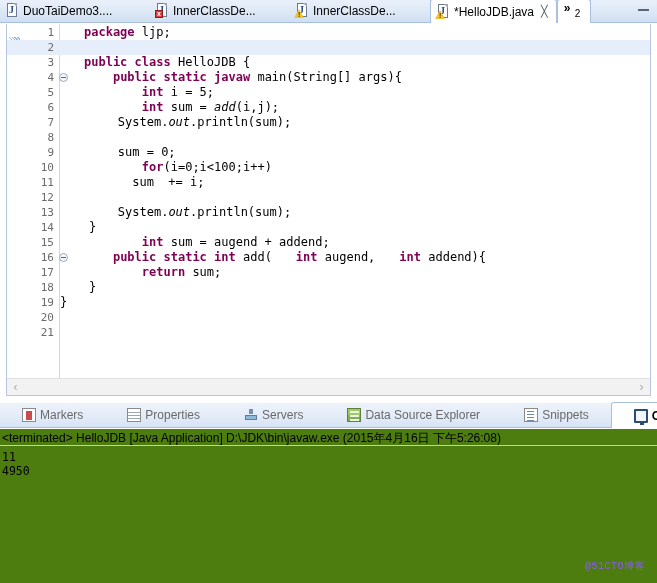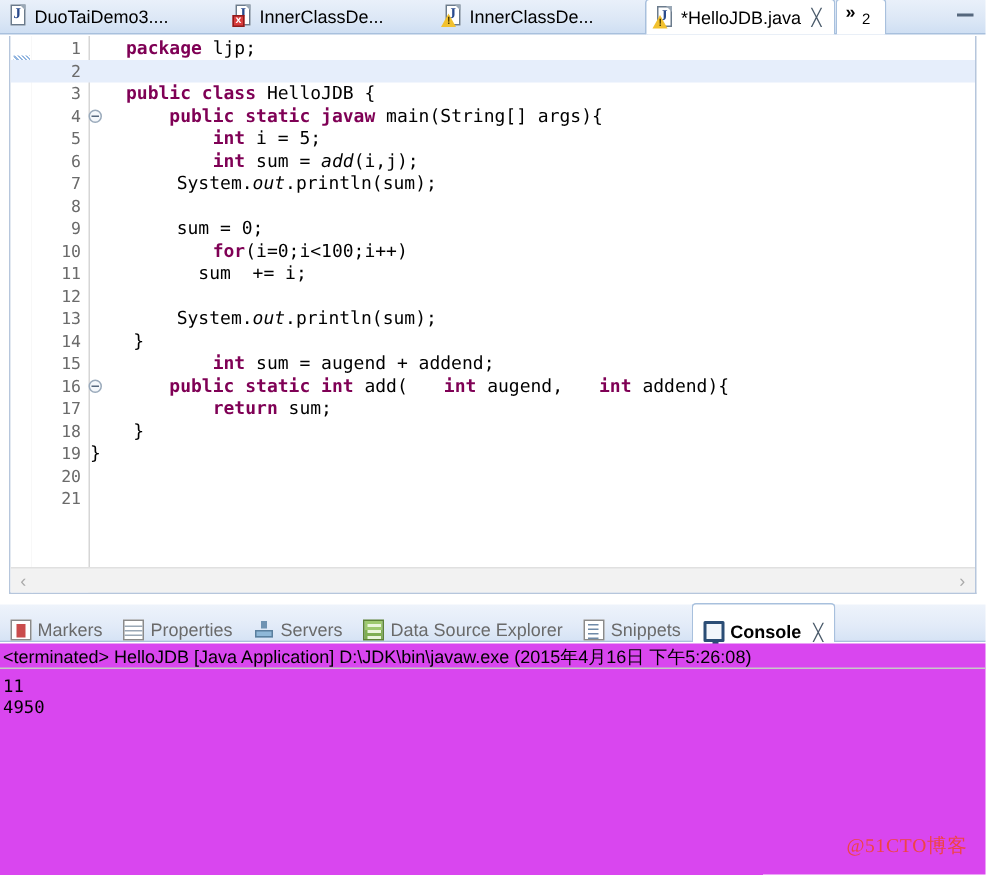--- a/index.html
+++ b/index.html
@@ -300,23 +300,23 @@
     height: 25px;
     background: linear-gradient(to bottom, #eef3fb 0%, #e2ebf8 60%, #d6e3f5 100%);
     border-bottom: 1px solid #a8c0dd;
     box-sizing: border-box;
     display: flex;
     align-items: flex-end;
   }
   .vtab {
     height: 25px;
     display: flex;
-    align-items: flex-end;
+    align-items: center;
     gap: 4px;
-    padding: 0 7px;
+    padding: 0 22px;
     box-sizing: border-box;
     font-size: 12px;
     color: #6a6a6a;
     white-space: nowrap;
   }
   .vtab.active {
     background: #ffffff;
     color: #000;
     font-weight: bold;
     border-left: 1px solid #a8c0dd;
@@ -418,21 +418,21 @@
     color: #4a5a6a;
     margin-left: 4px;
     font-weight: normal;
   }
 
   .console-body {
     position: absolute;
     left: 0; top: 26px;
     width: 657px;
     bottom: 0;
-    background: #d946ef;
+    background: #4d7c0f;
     overflow: hidden;
   }
   .console-head {
     font-family: "Liberation Sans", sans-serif;
     font-size: 12px;
     color: #000;
     padding: 2px 0 2px 2px;
     white-space: nowrap;
     border-bottom: 1px solid #c8c8c8;
     height: 17px;
@@ -445,23 +445,23 @@
     color: #000;
     padding: 4px 0 0 2px;
     line-height: 14px;
     white-space: pre;
   }
 
   .watermark {
     position: absolute;
     right: 12px;
     bottom: 10px;
-    color: #ef4444;
-    font-size: 13px;
-    font-family: Liberation Serif, serif;
+    color: #8b5cf6;
+    font-size: 10px;
+    font-family: Liberation Mono, monospace;
     letter-spacing: 0.5px;
     user-select: none;
   }
 </style>
 </head>
 <body>
 
 <div id="editor-stack">
 
   <div class="tabbar">

